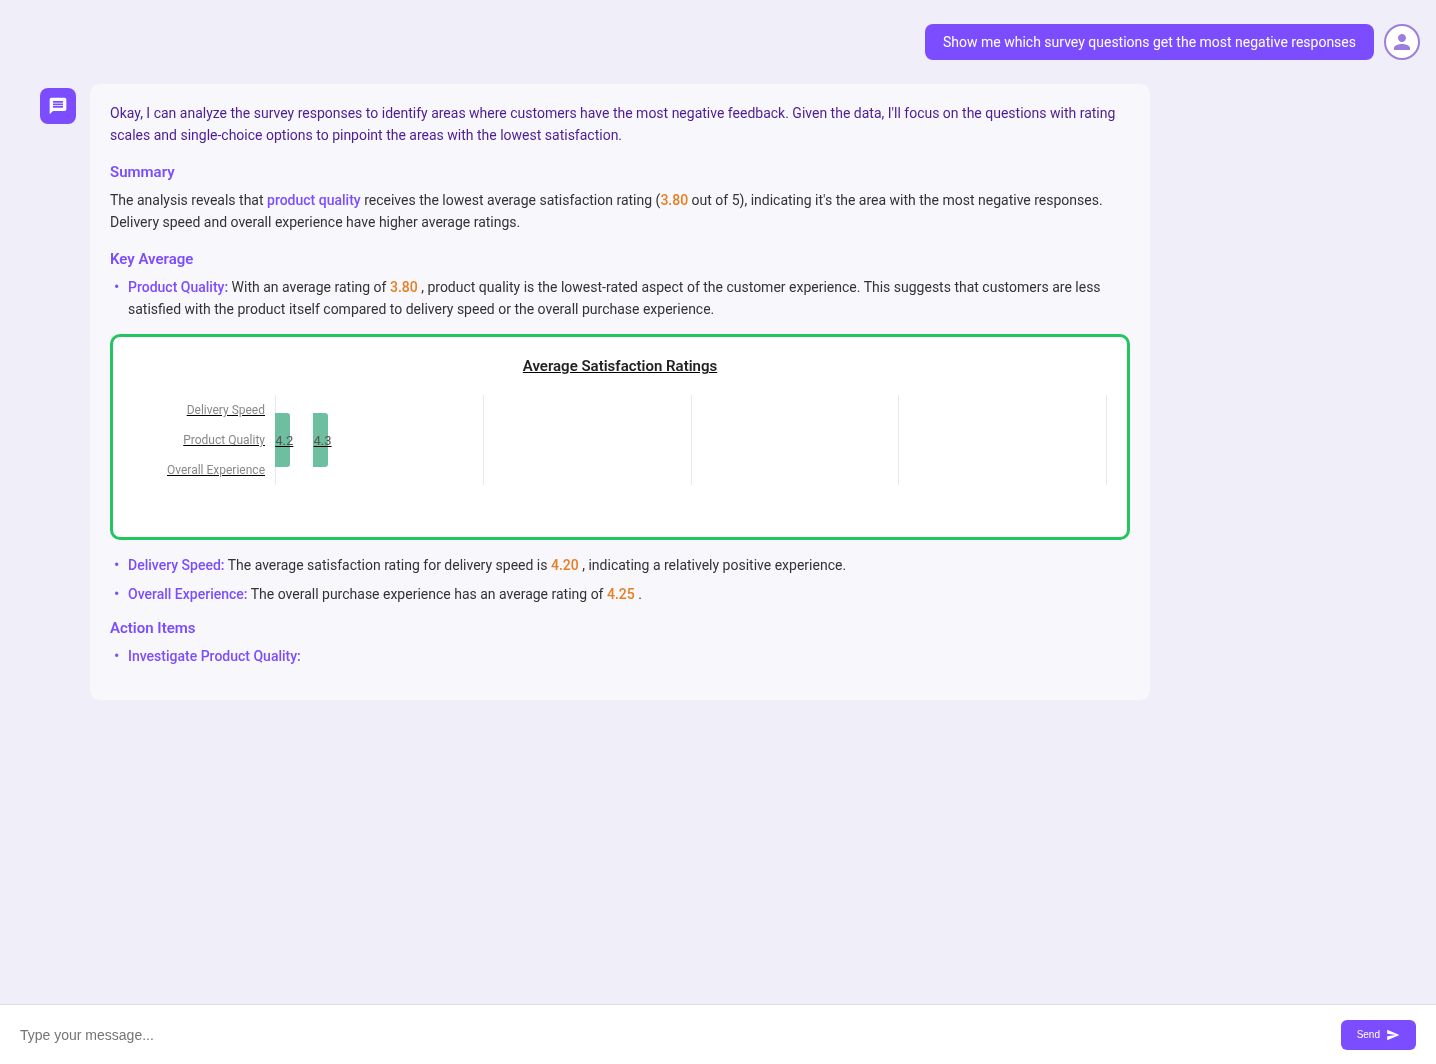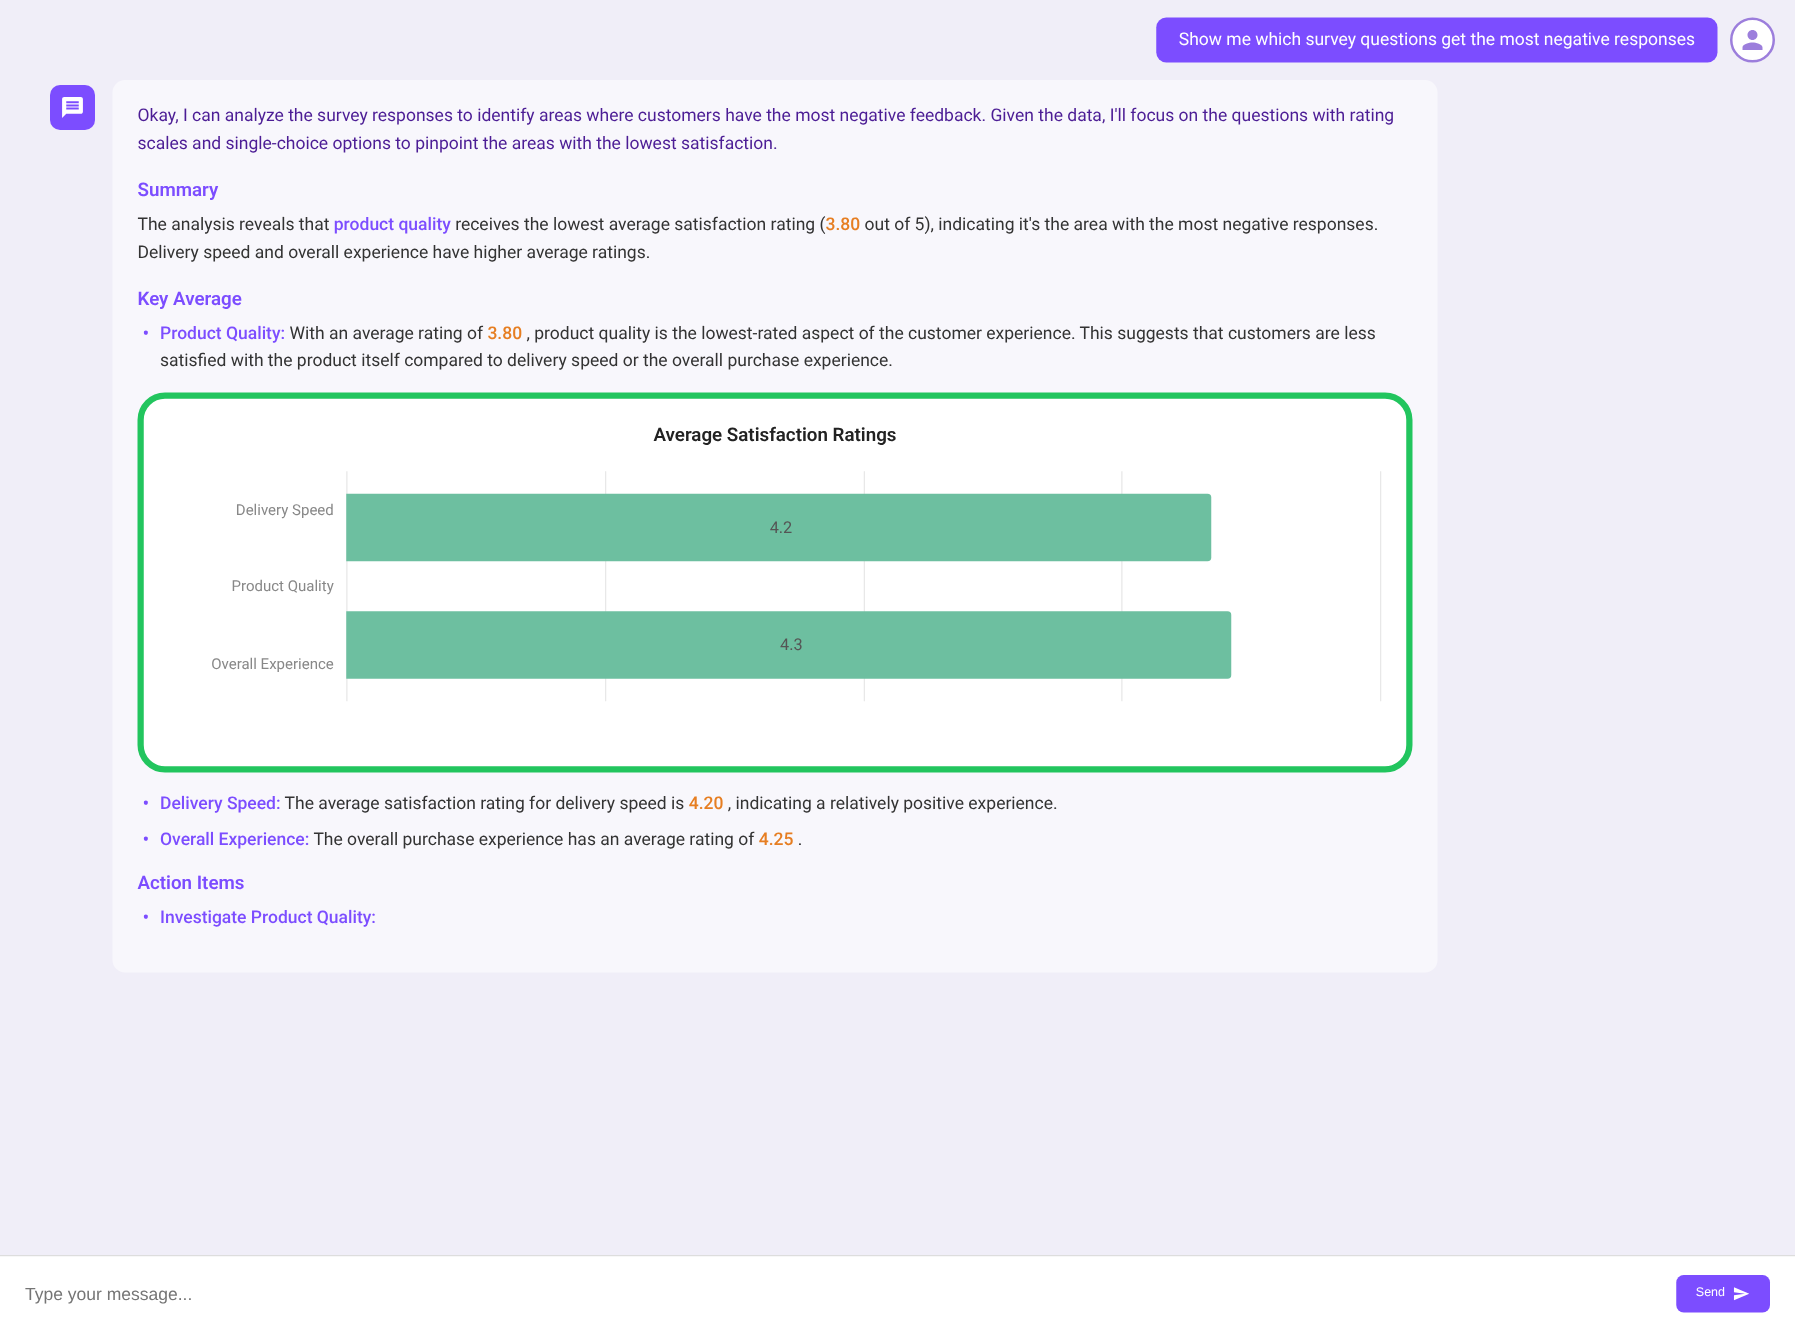--- a/index.html
+++ b/index.html
@@ -11,21 +11,21 @@
       overflow: hidden;
       display: flex;
       flex-direction: column;
     }
 
     
     .top-bar {
       display: flex;
       justify-content: flex-end;
       align-items: flex-end;
-      padding: 14px 16px;
+      padding: 24px 16px;
       gap: 10px;
       background: #f0eef8;
       min-height: 60px;
     }
 
     .query-bubble {
       background: #7c4dff;
       color: white;
       padding: 10px 18px;
       border-radius: 8px;
@@ -142,24 +142,25 @@
       color: #7c4dff;
       position: absolute;
       left: 4px;
       font-size: 16px;
       line-height: 1.4;
     }
 
     
     .chart-container {
       background: white;
-      border-radius: 22px;
+      border-radius: 10px;
       padding: 20px 20px 30px 20px;
       margin: 14px 0;
-      border: 5px solid #22c55e;
+      border: 3px solid #22c55e;
+      text-decoration: underline;
     }
 
     .chart-title {
       text-align: center;
       font-size: 15px;
       font-weight: 600;
       color: #222;
       margin-bottom: 20px;
     }
 
@@ -202,22 +203,22 @@
     }
 
     .grid-line {
       width: 1px;
       background: #e8e8e8;
       height: 100%;
     }
 
     .bars-area {
       display: flex;
-      flex-direction: column;
-      gap: 4px;
+      flex-direction: row;
+      gap: 16px;
       padding-bottom: 22px;
     }
 
     .bar-row {
       display: flex;
       align-items: center;
       height: 90px;
       position: relative;
     }
 

